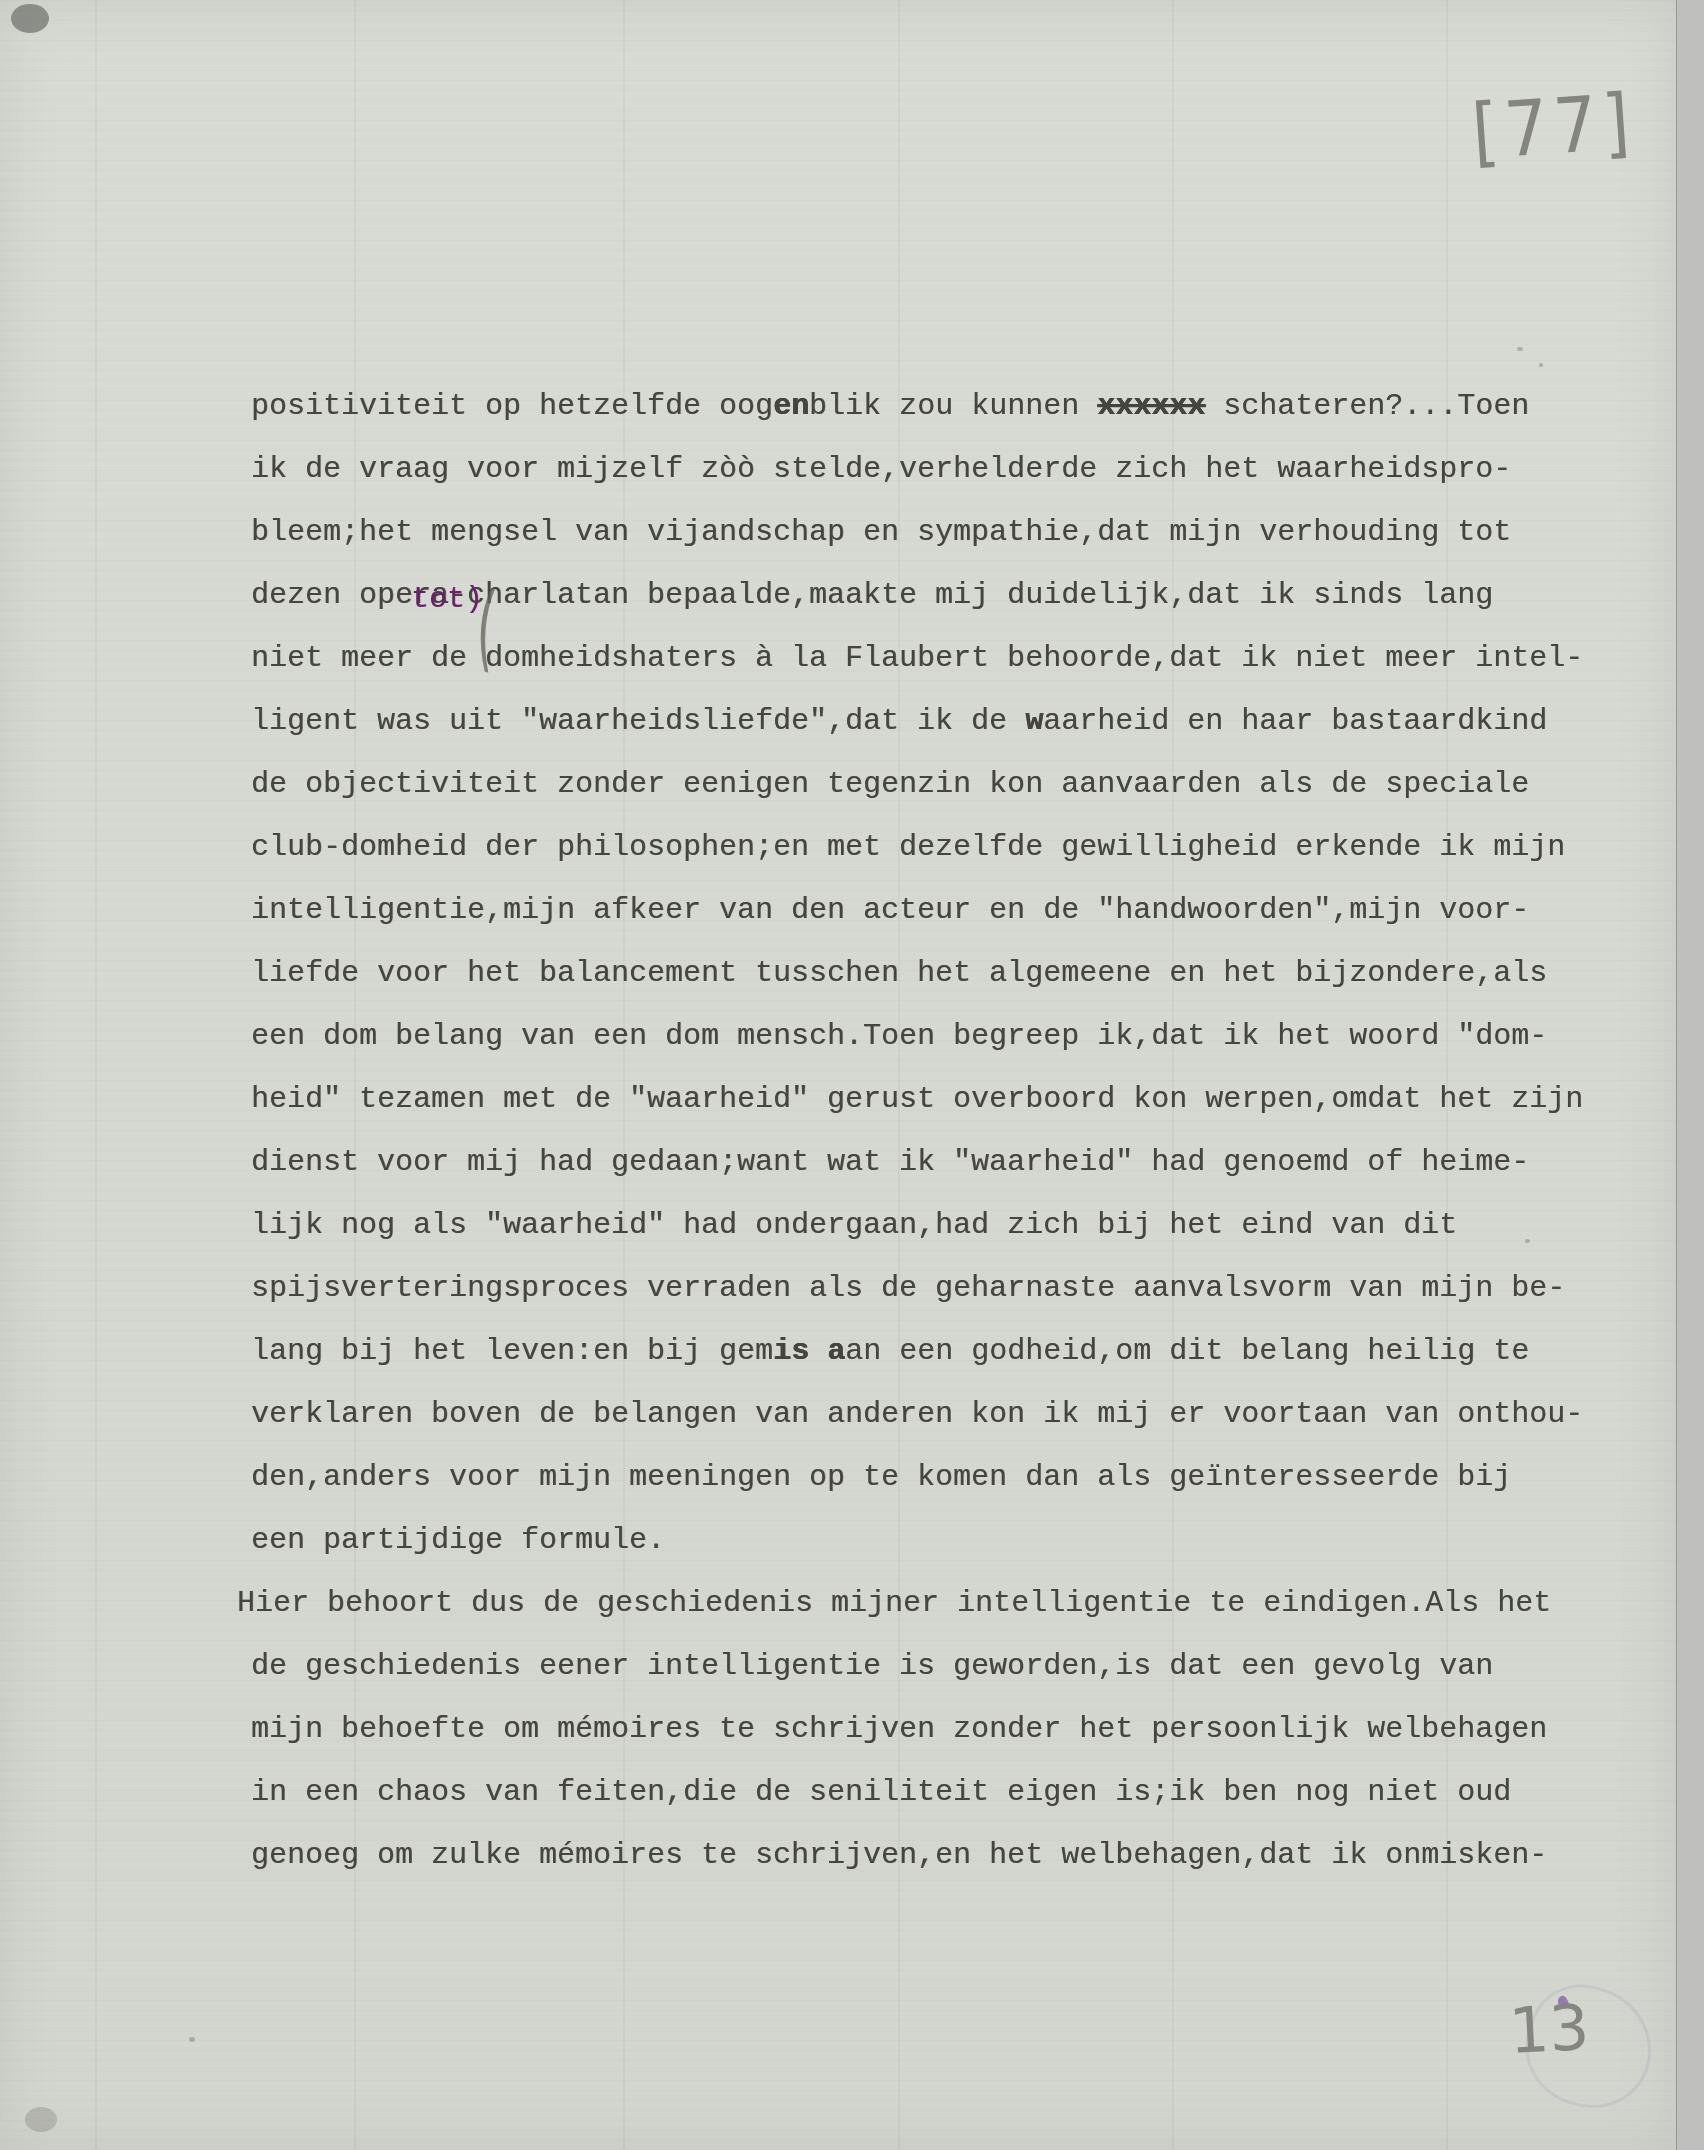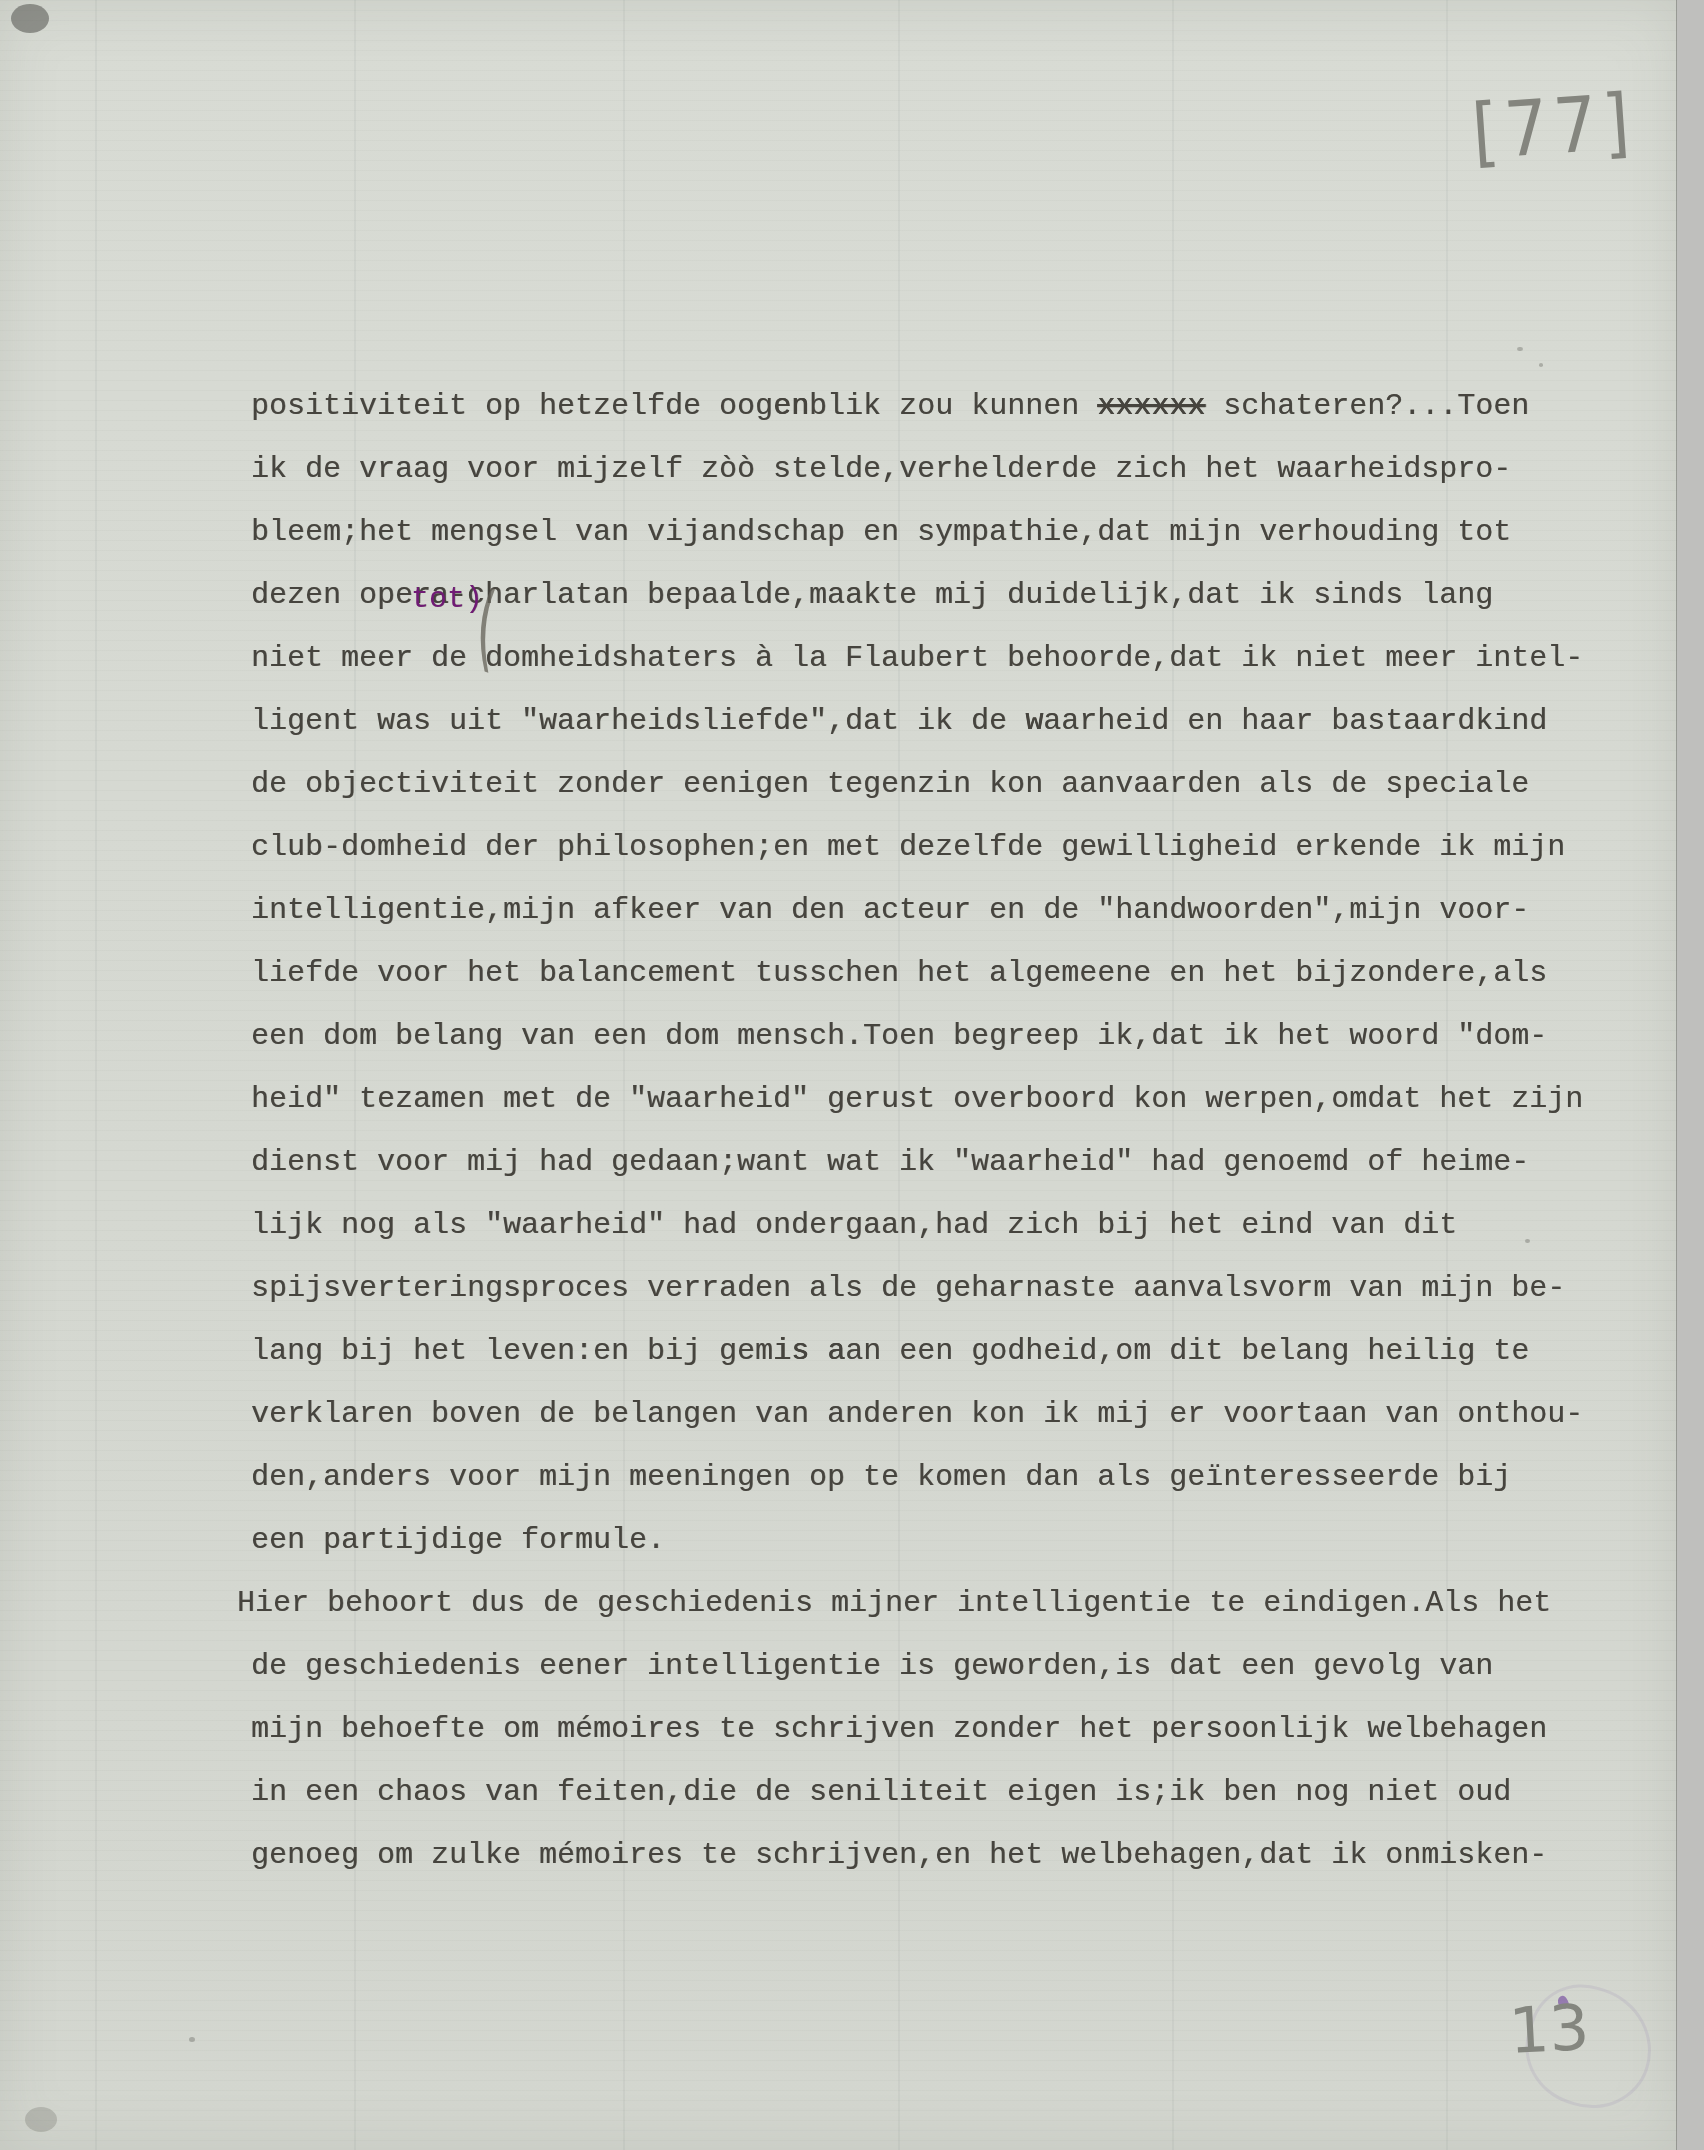--- a/index.html
+++ b/index.html
@@ -22,21 +22,21 @@
   .smudge{position:absolute;border-radius:50%;}
   .text-block{
     position:absolute;left:251px;top:375px;width:1375px;
     font-size:30px;line-height:63px;
     color:#46443e;
     letter-spacing:0px;
     text-shadow:0.4px 0.4px 0.6px rgba(70,68,60,0.55);
     white-space:pre;
   }
   .ts-line{height:63px;}
-  .ovr{font-weight:normal;text-shadow:0.6px 0 0 #46443e,0.4px 0.4px 0.6px rgba(70,68,60,0.6);}
+  .ovr{font-weight:bold;text-shadow:0.6px 0 0 #46443e,0.4px 0.4px 0.6px rgba(70,68,60,0.6);}
   .strike{text-decoration:line-through;text-decoration-thickness:2.5px;}
   .undl{text-decoration-thickness:1.9px;text-underline-offset:5.7px;}
   .hw-top{
     position:absolute;left:1463px;top:82px;
     font-family:"DejaVu Sans",sans-serif;
     font-size:76px;color:#84857e;
     transform:rotate(-4deg) scaleX(0.9);
     letter-spacing:6.3px;
   }
   .insertion{

